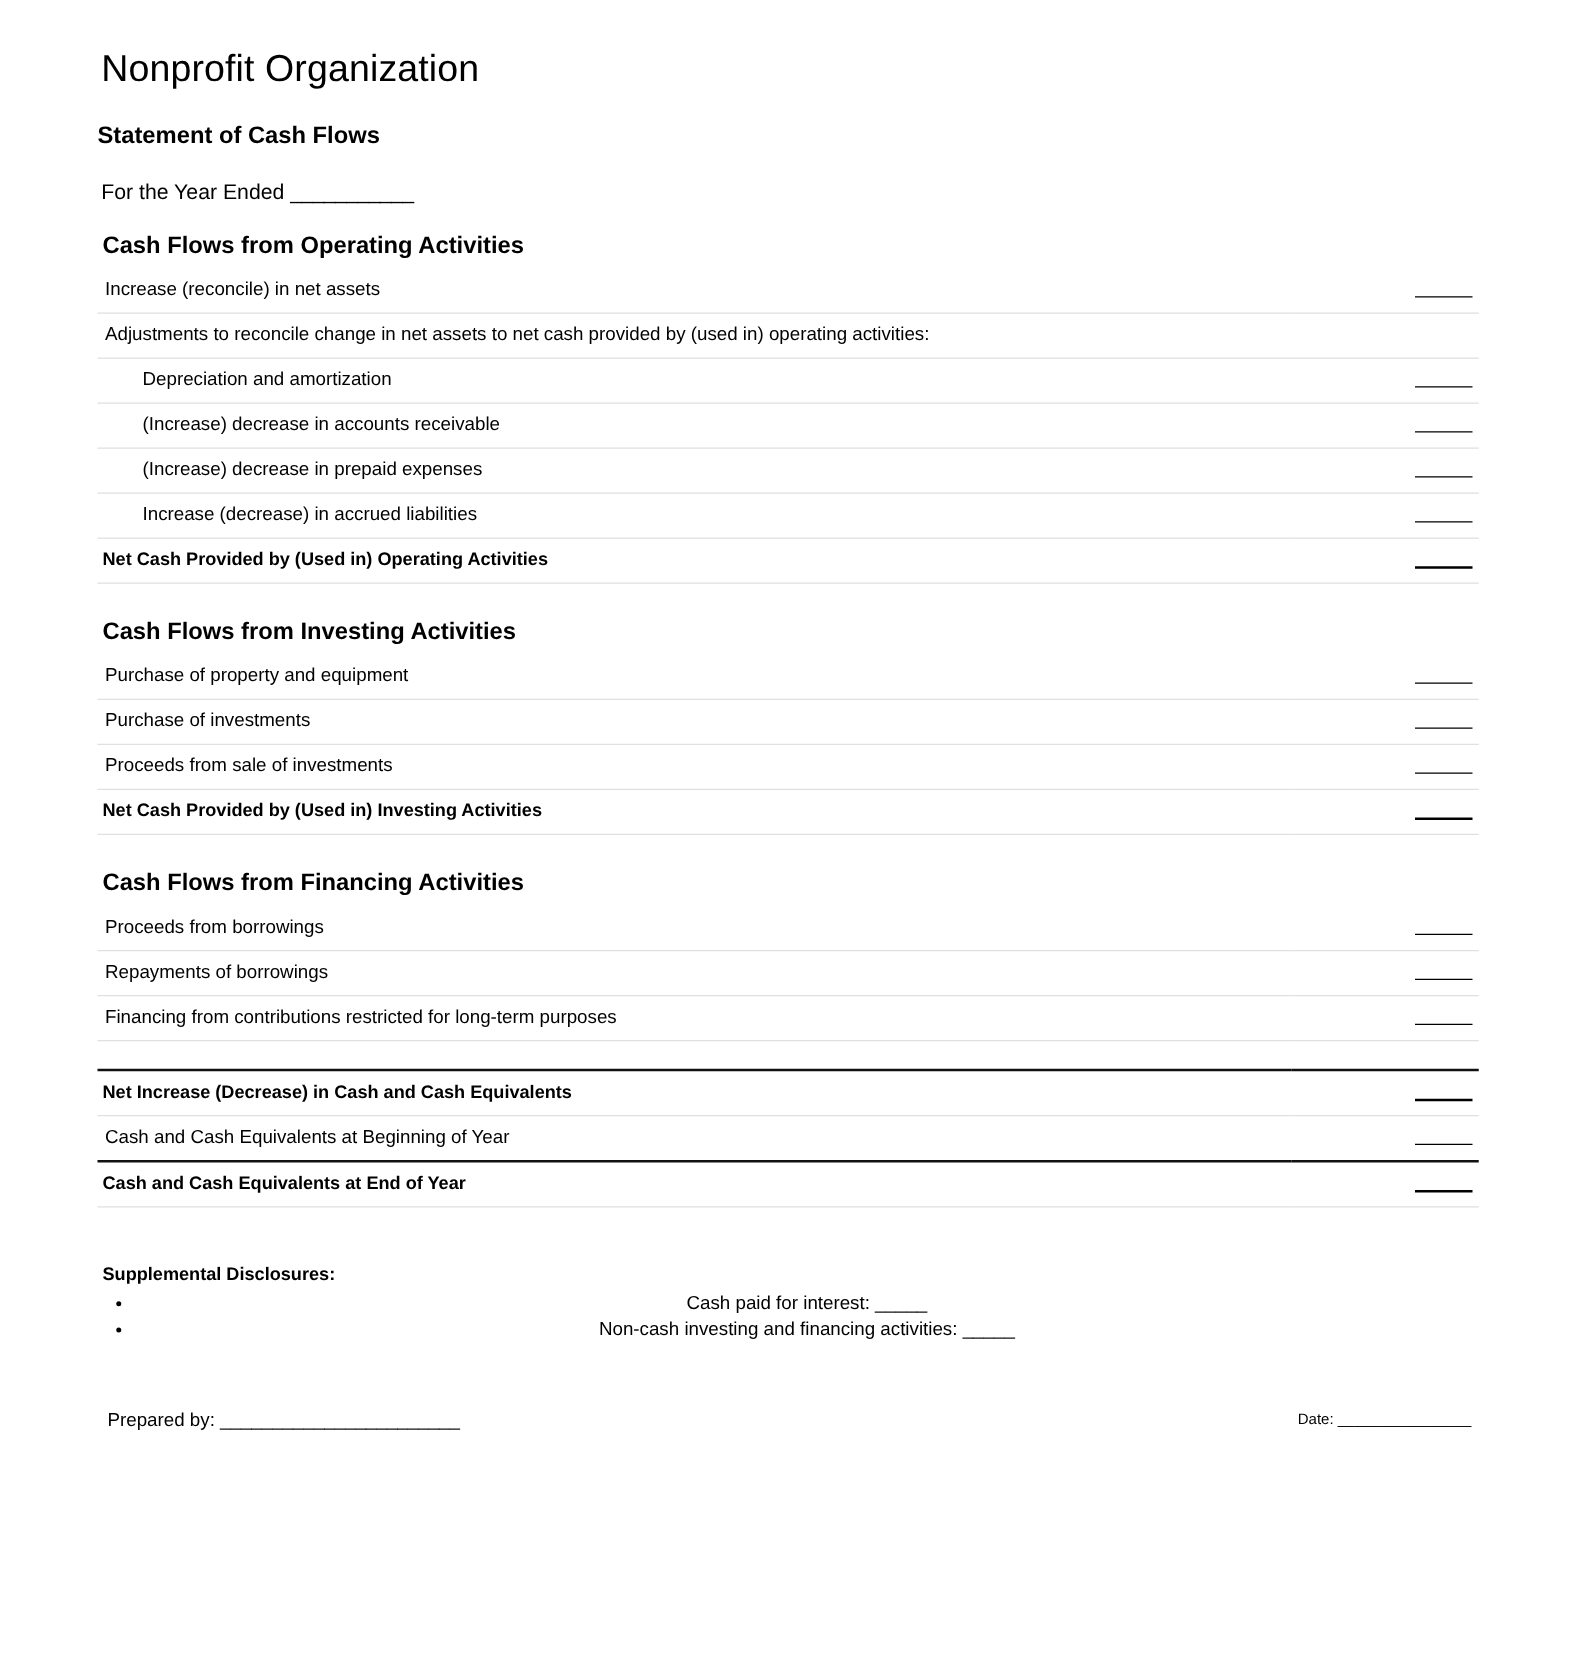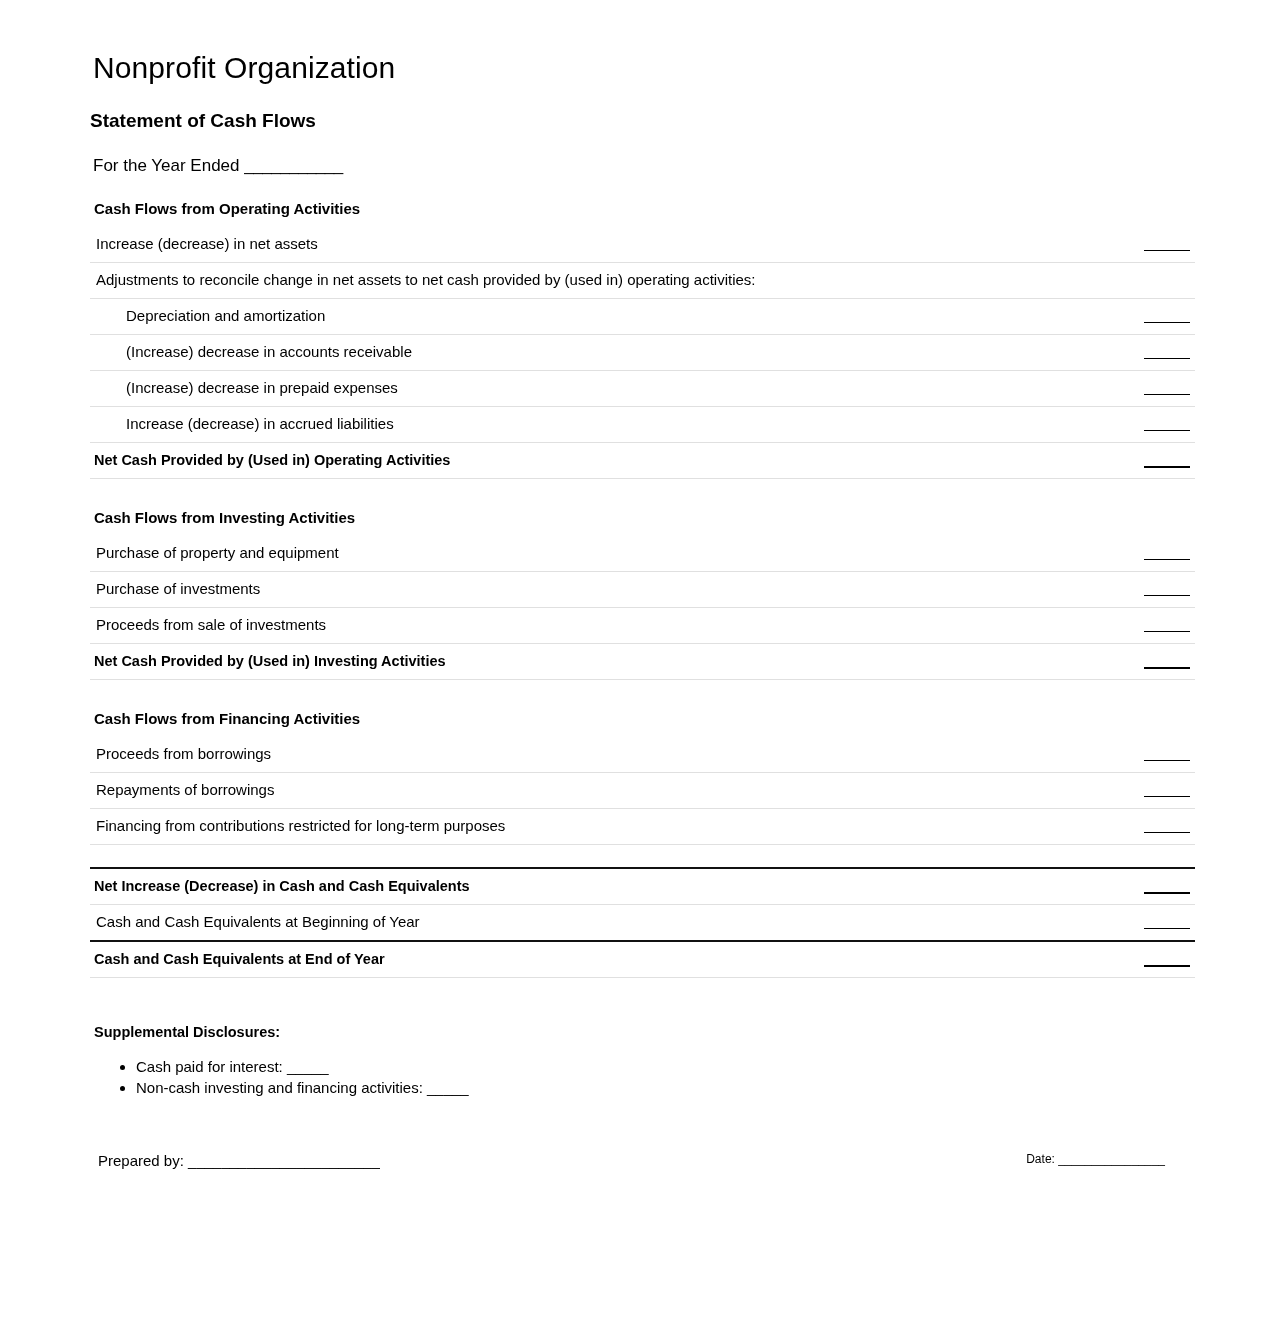--- a/index.html
+++ b/index.html
@@ -12,21 +12,21 @@
     height: 1336px;
     font-family: "Liberation Sans", sans-serif;
     color: #000000;
     -webkit-font-smoothing: antialiased;
   }
   .page {
     position: relative;
     width: 1263px;
     height: 1336px;
     box-sizing: border-box;
-    padding: 12px;
+    padding: 0;
   }
   .inner {
     padding-left: 78px;
     padding-right: 80px;
     padding-top: 38px;
   }
 
   
   .org-title {
     font-size: 30px;
@@ -68,21 +68,21 @@
   tr.row > td {
     border-bottom: 1px solid #e0e0e0;
     height: 35px;
   }
 
   
   tr.section-head > td {
     border-bottom: none;
   }
   tr.section-head td.label {
-    font-size: 15px;
+    font-size: 19px;
     font-weight: bold;
     padding-left: 4px;
   }
 
   
   tr.spacer { height: 22px; }
   tr.spacer > td {
     border-bottom: none;
     height: 22px;
   }
@@ -123,23 +123,24 @@
   .supp {
     margin-top: 46px;
     padding-left: 4px;
   }
   .supp-title {
     font-size: 14.5px;
     font-weight: bold;
     margin: 0 0 4px 0;
   }
   .supp-list {
-    margin: 16px;
+    margin: 0;
     padding-left: 26px;
     list-style: disc;
+    text-align: center;
   }
   .supp-list li {
     font-size: 15px;
     line-height: 1.42;
   }
 
   
   .footer {
     margin-top: 54px;
     display: flex;
@@ -173,21 +174,21 @@
       <colgroup>
         <col class="col-label">
         <col class="col-amount">
       </colgroup>
       <tbody id="stmt-body">
           <tr class="row section-head">
             <td class="label">Cash Flows from Operating Activities</td>
             <td></td>
           </tr>
           <tr class="row">
-            <td class="label">Increase (decrease) in net assets</td>
+            <td class="label">Increase (reconcile) in net assets</td>
             <td class="amount"><span class="fill"></span></td>
           </tr>
           <tr class="row">
             <td class="label">Adjustments to reconcile change in net assets to net cash provided by (used in) operating activities:</td>
             <td class="amount"></td>
           </tr>
           <tr class="row">
             <td class="label indent">Depreciation and amortization</td>
             <td class="amount"><span class="fill"></span></td>
           </tr>

